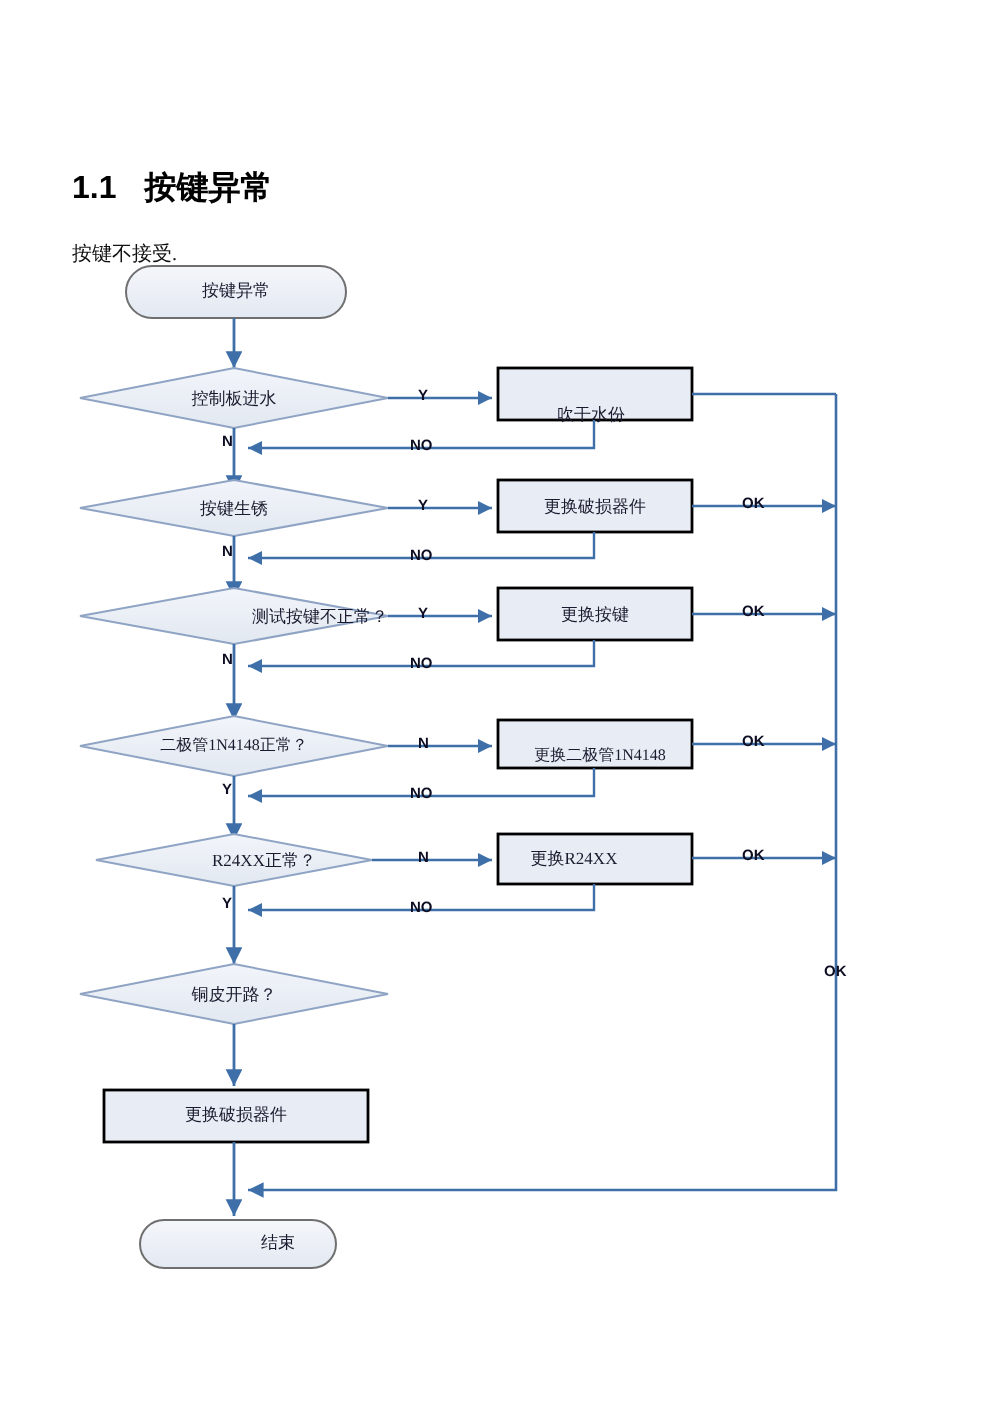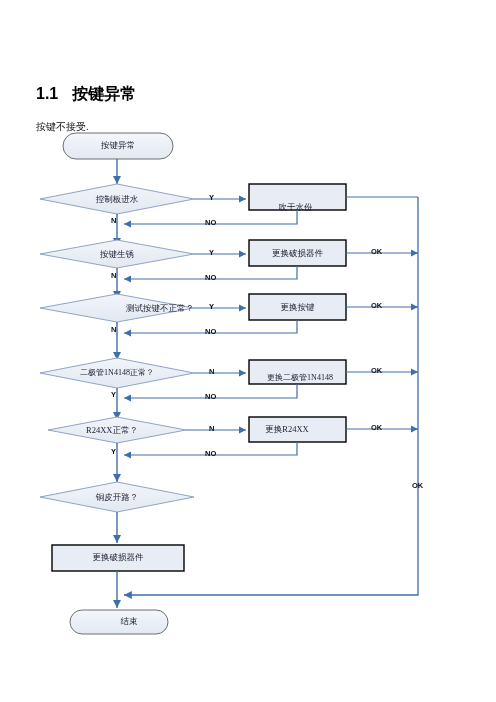--- a/index.html
+++ b/index.html
@@ -204,28 +204,28 @@
 
     <div class="node-label" style="left:40px; top:250px; width:154px;">按键生锈</div>
     <div class="node-label" style="left:249px; top:249px; width:97px;">更换破损器件</div>
 
     <div class="node-label" style="left:40px; top:304px; width:154px;text-align:right;">测试按键不正常？</div>
     <div class="node-label" style="left:249px; top:303px; width:97px;text-align:center;">更换按键</div>
 
     <div class="node-label" style="left:38px; top:369px; width:158px; font-size:8px;">二极管1N4148正常？</div>
     <div class="node-label" style="left:249px; top:374px; width:102px; font-size:8px;">更换二极管1N4148</div>
 
-    <div class="node-label" style="left:43px; top:426px; width:138px;">R24XX正常？</div>
+    <div class="node-label" style="left:63px; top:426px; width:138px;">R24XX正常？</div>
     <div class="node-label" style="left:249px; top:425px; width:76px;">更换R24XX</div>
 
     <div class="node-label" style="left:40px; top:493px; width:154px;">铜皮开路？</div>
 
     <div class="node-label" style="left:52px; top:553px; width:132px;">更换破损器件</div>
 
-    <div class="node-label" style="left:70px; top:617px; width:118px;">结束</div>
+    <div class="node-label" style="left:70px; top:617px; width:118px;padding-left:10px;">结束</div>
 
     <div class="edge-label" style="left:209px; top:193px;">Y</div>
     <div class="edge-label" style="left:111px; top:216px;">N</div>
     <div class="edge-label" style="left:205px; top:218px;">NO</div>
 
     <div class="edge-label" style="left:209px; top:248px;">Y</div>
     <div class="edge-label" style="left:111px; top:271px;">N</div>
     <div class="edge-label" style="left:205px; top:273px;">NO</div>
     <div class="edge-label" style="left:371px; top:247px;">OK</div>
 

